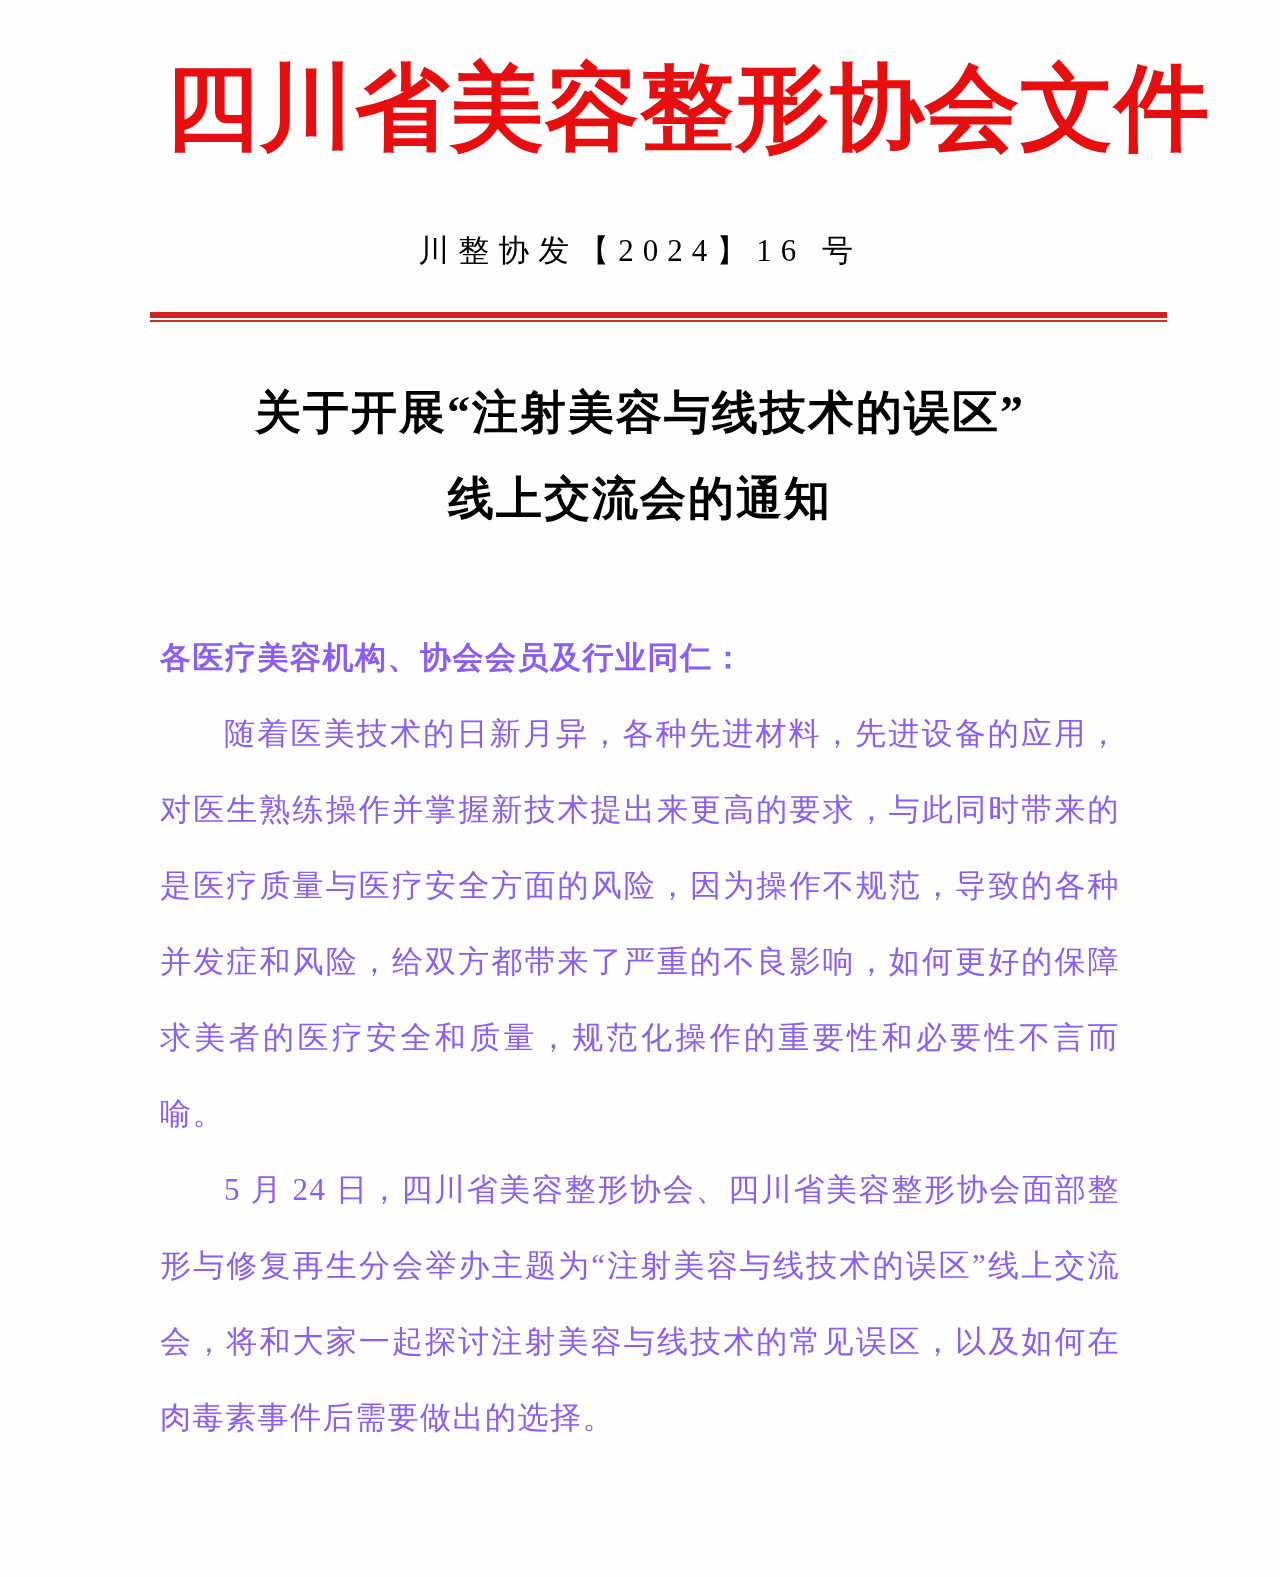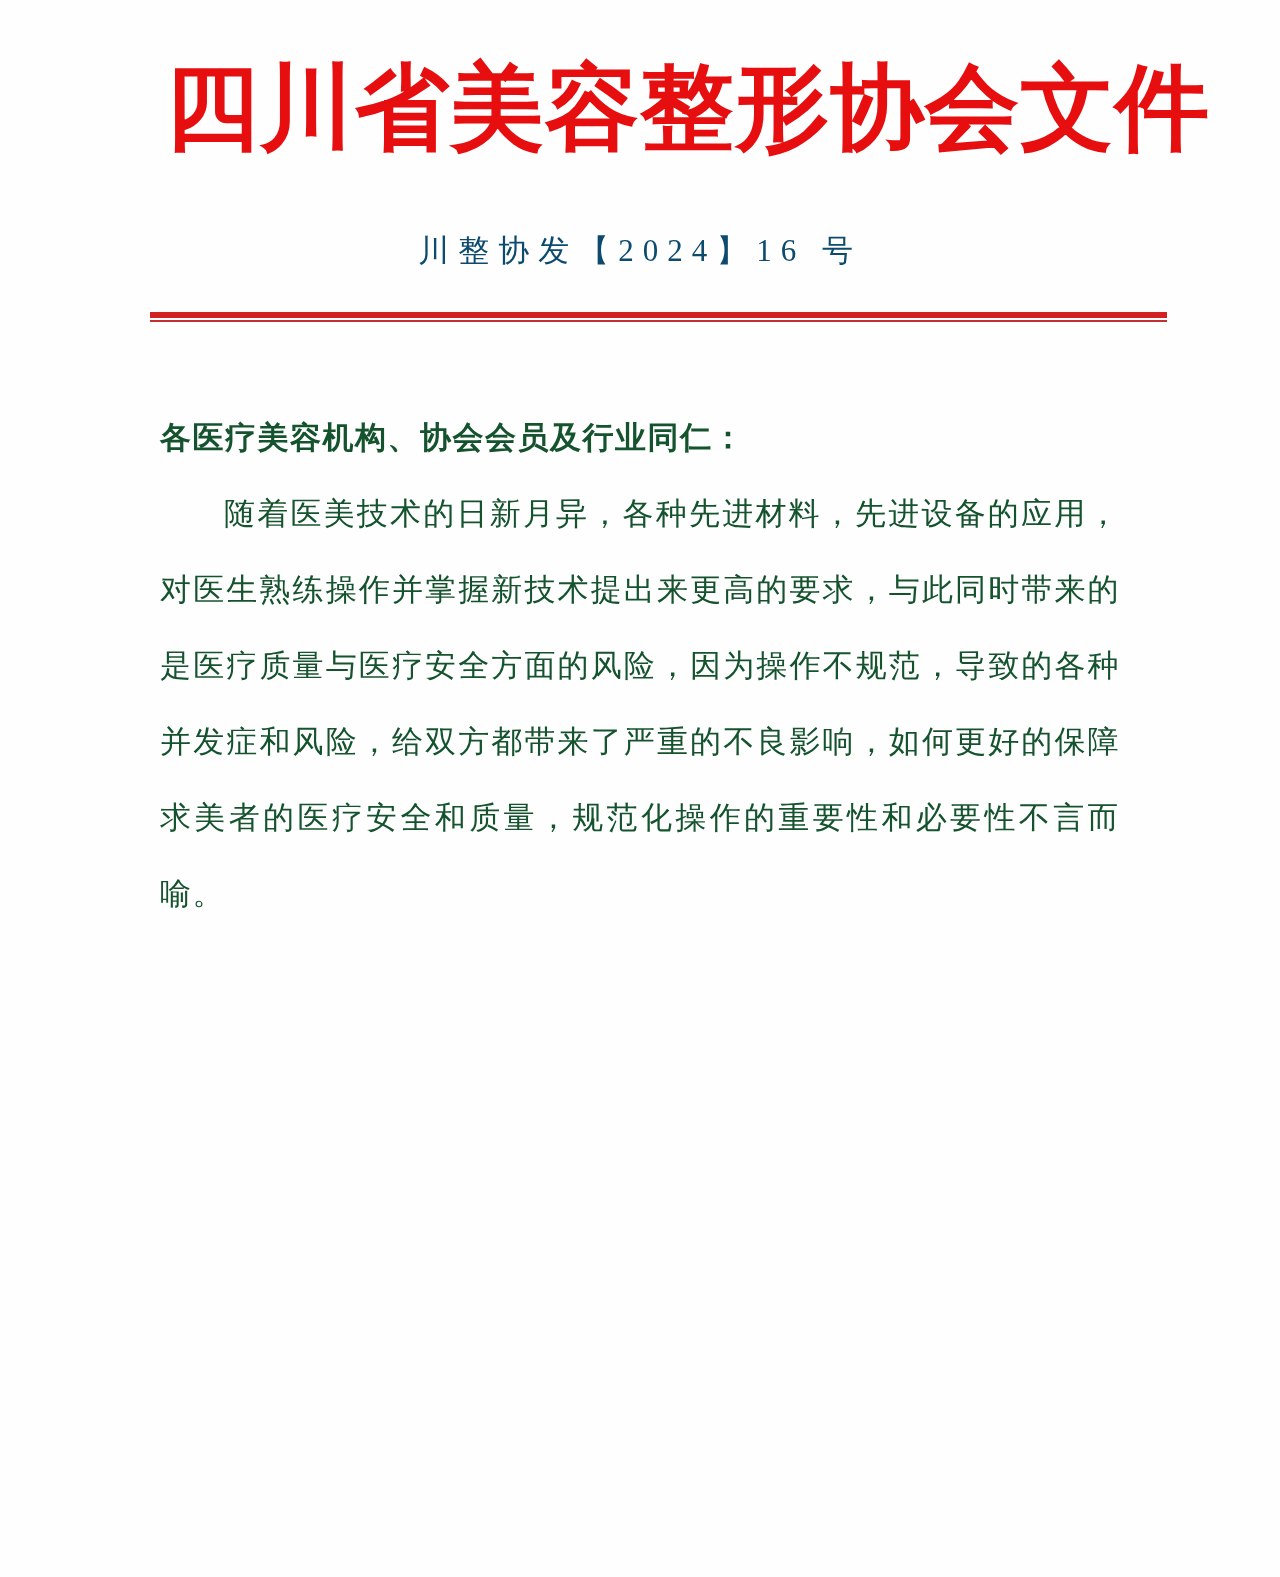--- a/index.html
+++ b/index.html
@@ -25,21 +25,21 @@
     letter-spacing: 1px;
     white-space: nowrap;
   }
 
   
   .doc-number {
     margin-top: 62px;
     text-align: center;
     font-size: 31px;
     letter-spacing: 9px;
-    color: #0c4a6e;
+    color: #000000;
   }
 
   
   .red-rule { margin: 40px 113px 0 150px; }
   .red-rule .thick { height: 6px; background: #d32121; }
   .red-rule .thin  { height: 2px; background: #c43030; margin-top: 2px; }
 
   
   .notice-title {
     margin-top: 48px;
@@ -49,39 +49,44 @@
     line-height: 86px;
     color: #000;
     letter-spacing: 2px;
   }
 
   
   .doc-body {
     margin: 78px 160px 0;
     font-size: 31px;
     line-height: 76px;
-    color: #14532d;
+    color: #8b5cf6;
   }
   .doc-body p { margin: 0; text-align: justify; letter-spacing: 1.5px; }
   .salutation { font-weight: bold; text-indent: 0; }
   .para { text-indent: 64px; }
 </style>
 </head>
 <body>
 
 <div class="page">
 
   <div class="red-head">四川省美容整形协会文件</div>
 
   <div class="doc-number">川整协发【2024】16 号</div>
 
   <div class="red-rule">
     <div class="thick"></div>
     <div class="thin"></div>
   </div>
 
+  <div class="notice-title">
+    <div>关于开展“注射美容与线技术的误区”</div>
+    <div>线上交流会的通知</div>
+  </div>
 
   <div class="doc-body">
     <p class="salutation">各医疗美容机构、协会会员及行业同仁：</p>
     <p class="para">随着医美技术的日新月异，各种先进材料，先进设备的应用，对医生熟练操作并掌握新技术提出来更高的要求，与此同时带来的是医疗质量与医疗安全方面的风险，因为操作不规范，导致的各种并发症和风险，给双方都带来了严重的不良影响，如何更好的保障求美者的医疗安全和质量，规范化操作的重要性和必要性不言而喻。</p>
+    <p class="para">5 月 24 日，四川省美容整形协会、四川省美容整形协会面部整形与修复再生分会举办主题为“注射美容与线技术的误区”线上交流会，将和大家一起探讨注射美容与线技术的常见误区，以及如何在肉毒素事件后需要做出的选择。</p>
   </div>
 
 </div>
 
 </body></html>

